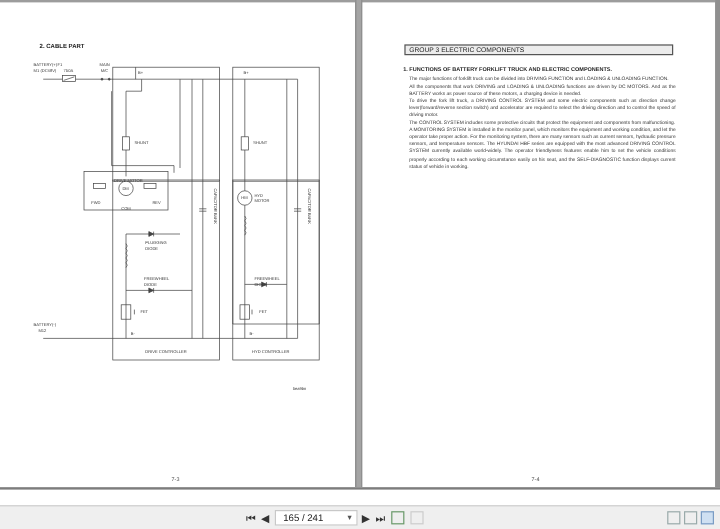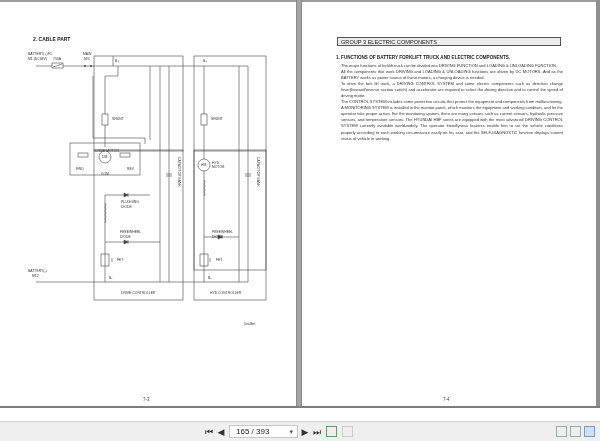--- a/index.html
+++ b/index.html
@@ -162,21 +162,21 @@
   </div>
   <div class="pnum" style="left:443px;top:397px">7-4</div>
 </div>
 
 <div class="bottom-edge"></div>
 
 <div class="toolbar">
   <span class="tb-btn" style="left:204px;width:10px">⏮</span>
   <span class="tb-btn" style="left:216px;width:10px">◀</span>
   <div class="page-field">
-    <span>165 / 393</span>
+    <span>165 / 241</span>
     <span class="dd">▾</span>
   </div>
   <span class="tb-btn" style="left:300px;width:10px">▶</span>
   <span class="tb-btn" style="left:311px;width:12px">⏭</span>
   <span class="view-btn" style="left:326px;border-color:#6a9a6a"></span>
   <span class="view-btn" style="left:342px;border-color:#ccc"></span>
   <span class="view-btn" style="left:556px"></span>
   <span class="view-btn" style="left:570px"></span>
   <span class="view-btn active" style="left:584px"></span>
 </div>

